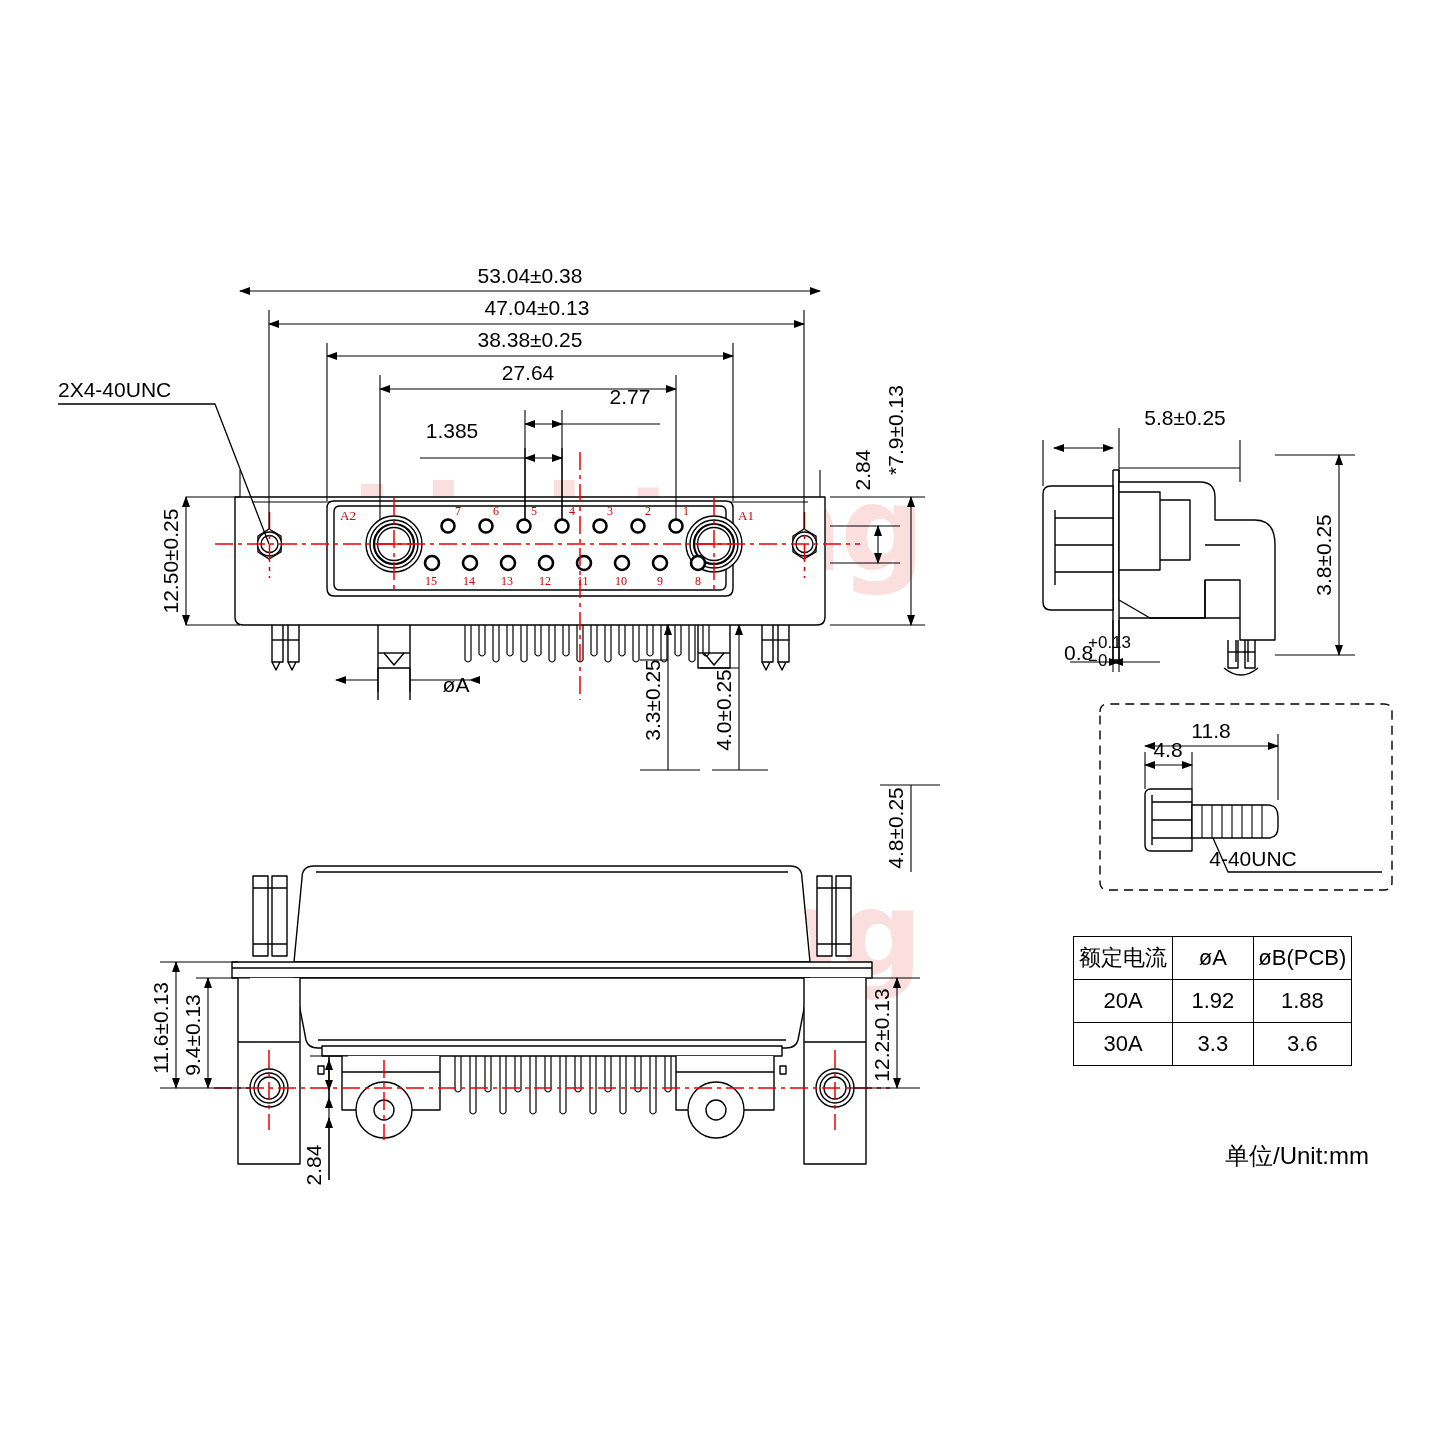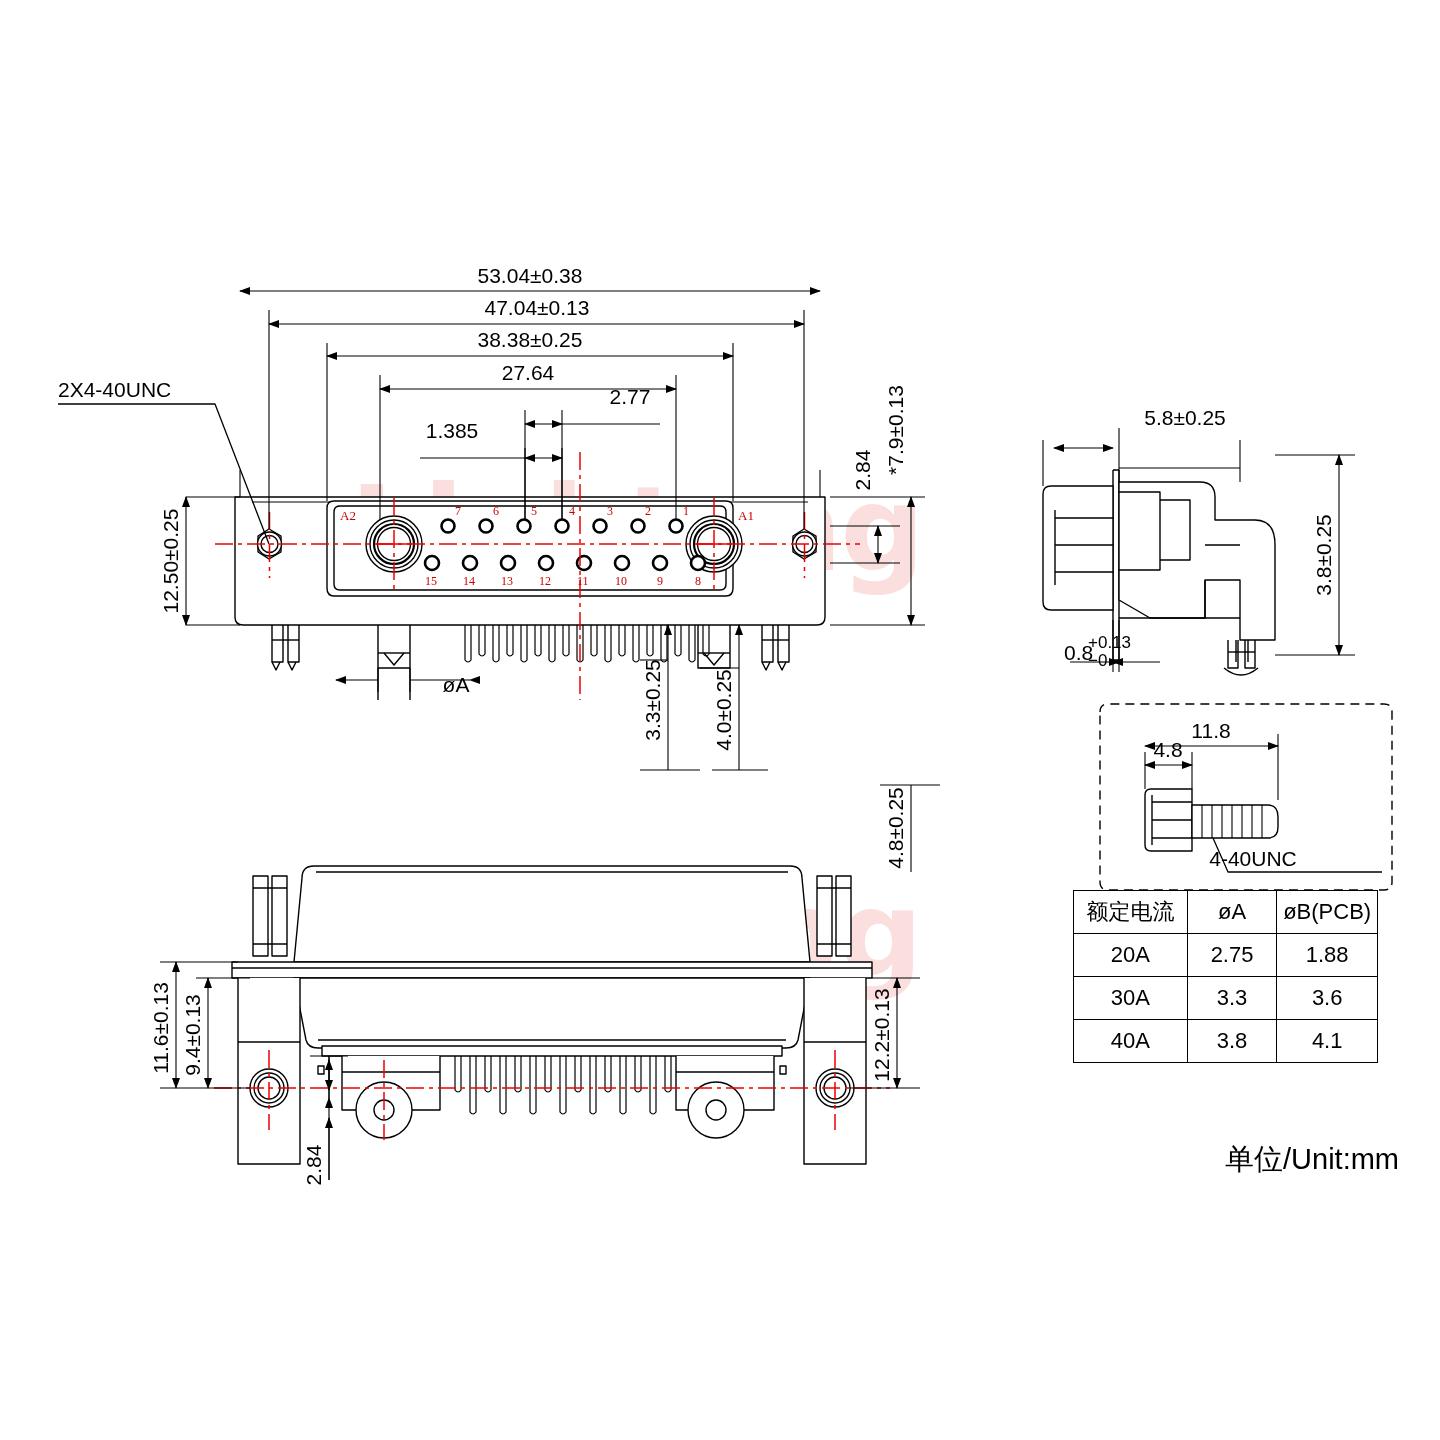--- a/index.html
+++ b/index.html
@@ -11,21 +11,21 @@
   .dim{font-size:21px;}
   .dimsm{font-size:17px;}
   .pin{font-size:12px;fill:#cc0000;font-family:"Liberation Serif","DejaVu Serif",serif;}
   .pinb{font-size:13px;fill:#cc0000;font-family:"Liberation Serif","DejaVu Serif",serif;}
   .wm{fill:#fbdede;font-size:118px;font-weight:bold;letter-spacing:-2px;
       font-family:"DejaVu Sans",sans-serif;}
   .tbl{position:absolute;border-collapse:collapse;}
   .tbl td,.tbl th{border:1.6px solid #000;text-align:center;
       font-size:22px;font-weight:normal;font-family:"Liberation Sans","DejaVu Sans",sans-serif;
       padding:2px 0;height:38px;}
-  .unitlbl{position:absolute;font-size:29px;}
+  .unitlbl{position:absolute;font-size:24px;}
 </style>
 </head>
 <body>
 
 <div id="stage">
 
 <svg width="1440" height="1440" viewBox="0 0 1440 1440">
 
   <defs>
     <marker id="ar" markerWidth="12" markerHeight="12" refX="10" refY="4" orient="auto" markerUnits="userSpaceOnUse">
@@ -433,42 +433,37 @@
     <text class="txt dim" x="1168" y="757" text-anchor="middle">4.8</text>
     <text class="txt dim" x="1253" y="866" text-anchor="middle">4-40UNC</text>
 
     <text class="txt dim" x="168" y="1028" text-anchor="middle" transform="rotate(-90,168,1028)">11.6±0.13</text>
     <text class="txt dim" x="200" y="1035" text-anchor="middle" transform="rotate(-90,200,1035)">9.4±0.13</text>
     <text class="txt dim" x="321" y="1165" text-anchor="middle" transform="rotate(-90,321,1165)">2.84</text>
     <text class="txt dim" x="889" y="1035" text-anchor="middle" transform="rotate(-90,889,1035)">12.2±0.13</text>
   </g>
 </svg>
 
-<table class="tbl" style="left:1073px;top:890px;width:305px;">
+<table class="tbl" style="left:1073px;top:936px;width:279px;">
   <thead>
     <tr>
       <th style="width:115px">额定电流</th>
       <th style="width:90px">øA</th>
       <th style="width:100px">øB(PCB)</th>
     </tr>
   </thead>
   <tbody>
     <tr>
       <td>20A</td>
-      <td>2.75</td>
+      <td>1.92</td>
       <td>1.88</td>
     </tr>
     <tr>
       <td>30A</td>
       <td>3.3</td>
       <td>3.6</td>
     </tr>
-    <tr>
-      <td>40A</td>
-      <td>3.8</td>
-      <td>4.1</td>
-    </tr>
   </tbody>
 </table>
 
 <div class="unitlbl" style="left:1225px;top:1140px;">单位/Unit:mm</div>
 
 </div>
 
 </body></html>

